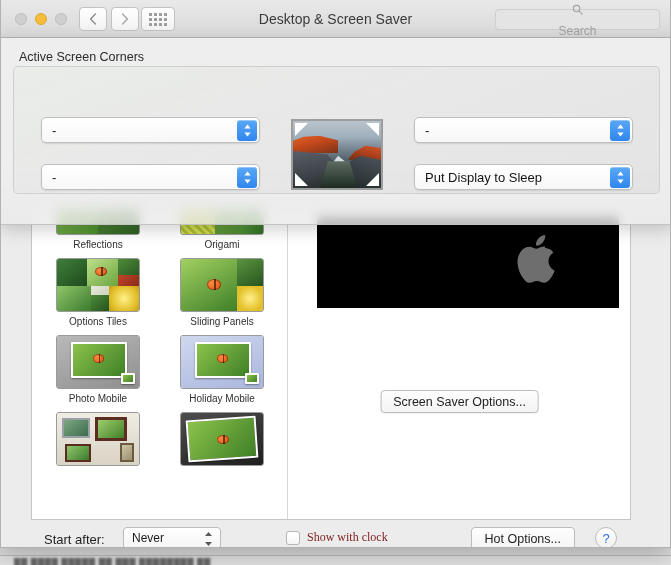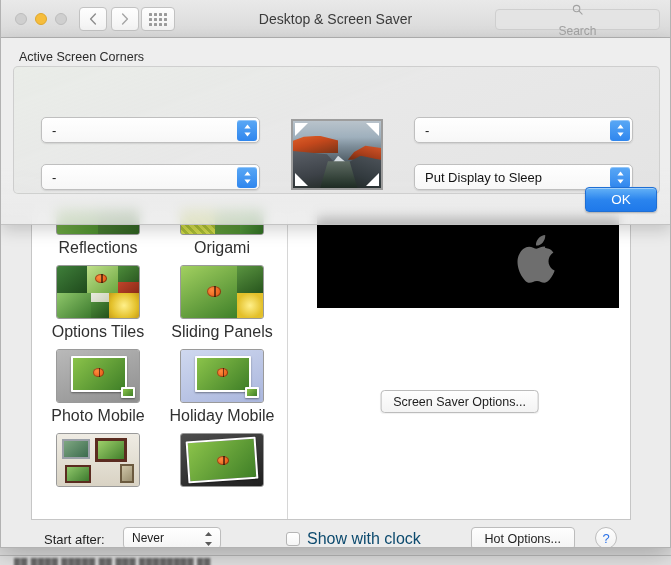--- a/index.html
+++ b/index.html
@@ -113,21 +113,21 @@
     position: absolute; left: 12px; top: -26px;
     display: grid; grid-template-columns: 108px 108px; column-gap: 16px; row-gap: 8px;
   }
   .ss-item { width: 108px; text-align: center; }
   .ss-thumb {
     width: 84px; height: 54px; margin: 0 auto;
     border: 1px solid #9a9a9a; border-radius: 3px; overflow: hidden;
     background: #ddd; position: relative;
   }
   .ss-label {
-    font-size: 16px; color: #303030; margin-top: 4px; white-space: nowrap;
+    font-size: 10px; color: #303030; margin-top: 4px; white-space: nowrap;
   }
 
   
   .art { position: absolute; inset: 0; }
   .leafbg { background: linear-gradient(135deg,#8bc34a 0%, #4b8f2e 55%, #2e6b1c 100%); }
   .leafbg2 { background: linear-gradient(150deg,#a2cf62 0%, #3f7f27 100%); }
   .bug {
     position: absolute; width: 12px; height: 9px; border-radius: 50%;
     background: radial-gradient(circle at 35% 35%, #ff8a3d 0%, #e8621b 70%, #8c3208 100%);
     box-shadow: inset 0 0 0 1px rgba(0,0,0,.35);
@@ -182,21 +182,21 @@
   }
   .popup-small .val { font-size: 12px; color: #1b1b1b; padding-left: 8px; }
   .popup-small .chev { position: absolute; right: 7px; top: 3px; }
 
   .check-row { position: absolute; left: 255px; top: 3px; display: flex; align-items: center; gap: 7px; }
   .checkbox {
     width: 14px; height: 14px; border-radius: 3px;
     background: linear-gradient(180deg,#ffffff 0%,#f6f6f6 100%);
     border: 1px solid #b5b5b5;
   }
-  .check-label { font-size: 16px; color: #0c4a6e; }
+  .check-label { font-size: 12px; color: #7f1d1d; font-family: Liberation Serif, serif; }
 
   .hotcorners-btn {
     position: absolute; right: 56px; top: 0;
     height: 23px; padding: 0 13px; border-radius: 4px;
     background: linear-gradient(180deg,#fefefe 0%,#f3f3f3 100%);
     border: 1px solid #bcbcbc;
     font-size: 12.5px; color: #1e1e1e;
     display: flex; align-items: center;
     box-shadow: 0 1px 1px rgba(0,0,0,.06);
   }
@@ -580,16 +580,15 @@
           <div class="snow"></div>
           <div class="valley"></div>
         </div>
         <span class="ctri tl"></span>
         <span class="ctri tr"></span>
         <span class="ctri bl"></span>
         <span class="ctri br"></span>
       </div>
     </div>
 
-    <div class="ok-btn">OK</div>
 
   </div>
 </div>
 
 </body></html>

